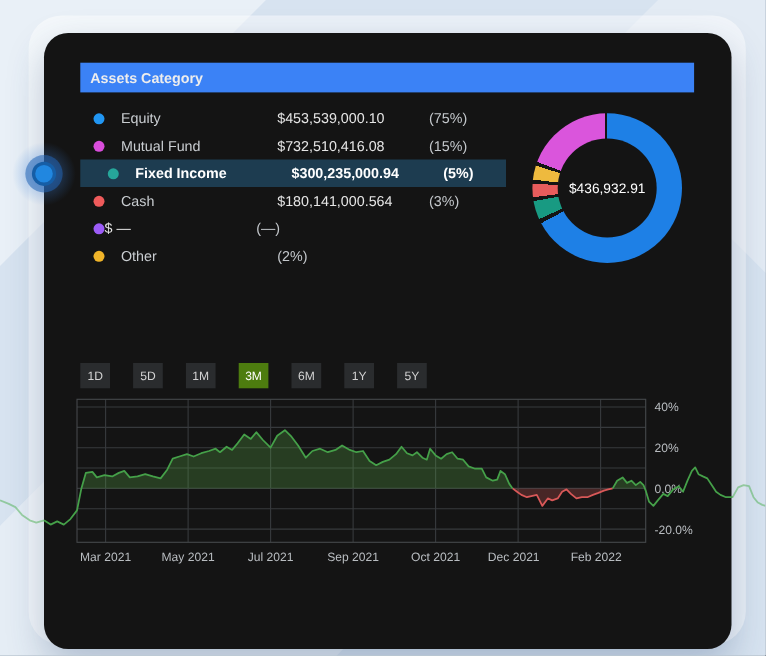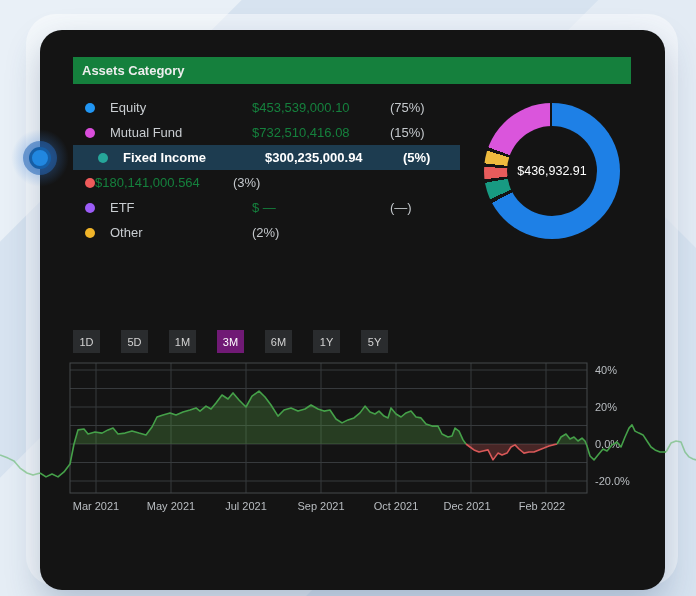--- a/index.html
+++ b/index.html
@@ -6,43 +6,43 @@
   .stage{position:relative;width:696px;height:596px;overflow:hidden;
          background:#d7e3f0;font-family:"Liberation Sans",sans-serif;}
   .bg-band{position:absolute;background:rgba(255,255,255,0.45);transform:rotate(-45deg);}
   .band1{left:-170px;top:-130px;width:480px;height:250px;}
   .band2{left:-140px;top:470px;width:420px;height:300px;background:rgba(255,255,255,0.35);}
   .band3{left:550px;top:-110px;width:420px;height:250px;background:rgba(255,255,255,0.3);}
   .bg-backdrop{position:absolute;left:26px;top:14px;width:652px;height:572px;
                border-radius:30px;background:rgba(255,255,255,0.5);}
   .card{position:absolute;left:40px;top:30px;width:625px;height:560px;background:#141414;
         border-radius:22px;box-shadow:0 14px 34px rgba(40,70,110,0.28);}
-  .section-header{position:absolute;left:33px;width:558px;height:27px;background:#15803d;
+  .section-header{position:absolute;left:33px;width:558px;height:27px;background:#3b82f6;
         color:#ededed;font-size:13px;font-weight:bold;line-height:27px;padding-left:9px;
         box-sizing:border-box;}
   .assets-header{top:27px;}
   .perf-header{top:262px;height:26px;line-height:26px;}
   .assets-table{position:absolute;left:33px;top:65px;width:387px;}
   .asset-row{display:flex;align-items:center;height:25px;font-size:13px;color:#c9cdd1;}
   .asset-row.selected{background:#1d3c50;color:#ffffff;font-weight:bold;padding-left:13px;}
   .asset-dot{width:10px;height:10px;border-radius:50%;margin-left:12px;flex:none;}
   .asset-label{margin-left:15px;width:142px;flex:none;}
-  .asset-value{width:138px;flex:none;color:#15803d;}
+  .asset-value{width:138px;flex:none;color:#e5e5e5;}
   .asset-row.selected .asset-value{color:#fff;}
   .asset-pct{flex:none;color:#c4c8cc;}
   .asset-row.selected .asset-pct{color:#fff;}
   .donut{position:absolute;left:444px;top:73px;width:136px;height:136px;}
   .donut-ring{position:absolute;inset:0;border-radius:50%;}
   .donut-hole{position:absolute;left:23px;top:23px;width:90px;height:90px;border-radius:50%;background:#141414;}
   .donut-label{position:absolute;inset:0;display:flex;align-items:center;justify-content:center;
         color:#fff;font-size:12.5px;}
   .range-bar{position:absolute;left:33px;top:300px;display:flex;gap:21px;}
   .range-btn{min-width:23px;height:23px;padding:0 2px;background:#2a2c2e;color:#d3d3d3;
         font-size:11px;display:flex;align-items:center;justify-content:center;cursor:pointer;}
-  .range-btn.selected{background:#701a75;color:#fff;}
+  .range-btn.selected{background:#4d7c0f;color:#fff;}
   .chart-svg{position:absolute;left:0;top:0;z-index:6;pointer-events:none;}
   .glow{position:absolute;left:40px;top:158px;z-index:7;width:0;height:0;}
   .glow-outer{position:absolute;left:-30px;top:-30px;width:60px;height:60px;border-radius:50%;
         background:radial-gradient(circle, rgba(60,130,220,0.5) 0%, rgba(60,130,220,0.18) 45%, rgba(60,130,220,0) 68%);}
   .glow-ring{position:absolute;left:-17px;top:-17px;width:34px;height:34px;border-radius:50%;
         background:rgba(35,100,180,0.55);}
   .glow-core{position:absolute;left:-11px;top:-11px;width:22px;height:22px;border-radius:50%;
         background:#2187e0;border:3px solid rgba(21,90,160,0.9);box-sizing:border-box;}
 </style>
 </head>
@@ -73,26 +73,26 @@
           <span class="asset-pct">(15%)</span>
         </div>
         <div class="asset-row selected">
           <span class="asset-dot" style="background: rgb(38, 166, 154);"></span>
           <span class="asset-label">Fixed Income</span>
           <span class="asset-value">$300,235,000.94</span>
           <span class="asset-pct">(5%)</span>
         </div>
         <div class="asset-row">
           <span class="asset-dot" style="background: rgb(239, 91, 91);"></span>
+          <span class="asset-label">Cash</span>
           <span class="asset-value">$180,141,000.564</span>
           <span class="asset-pct">(3%)</span>
         </div>
         <div class="asset-row">
           <span class="asset-dot" style="background: rgb(156, 92, 247);"></span>
-          <span class="asset-label">ETF</span>
           <span class="asset-value">$ —</span>
           <span class="asset-pct">(—)</span>
         </div>
         <div class="asset-row">
           <span class="asset-dot" style="background: rgb(240, 180, 41);"></span>
           <span class="asset-label">Other</span>
           <span class="asset-pct">(2%)</span>
         </div>
       </div>
 

